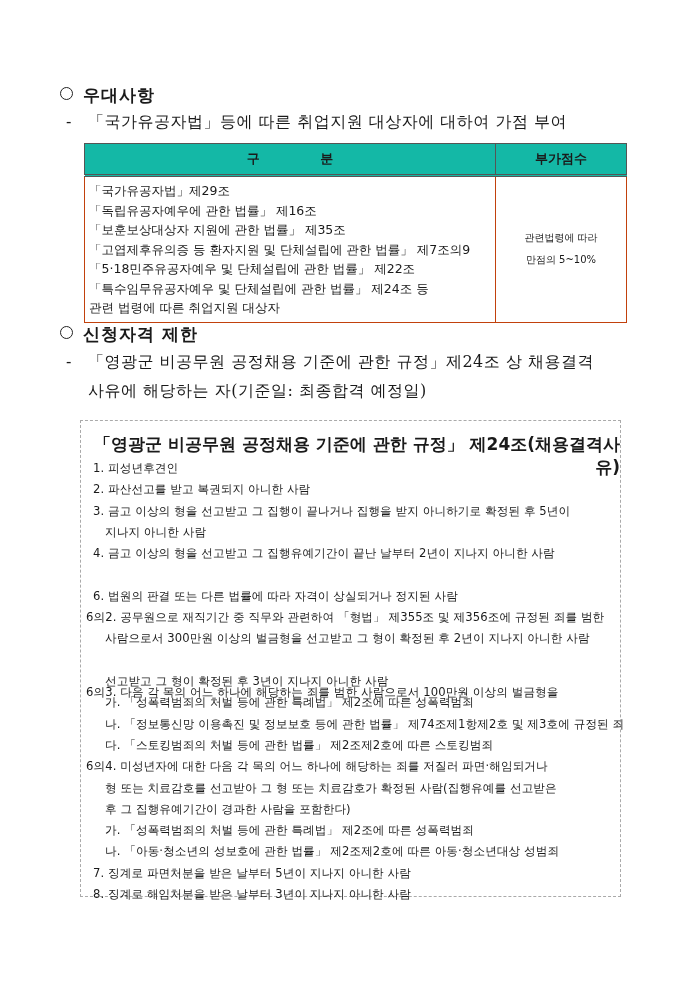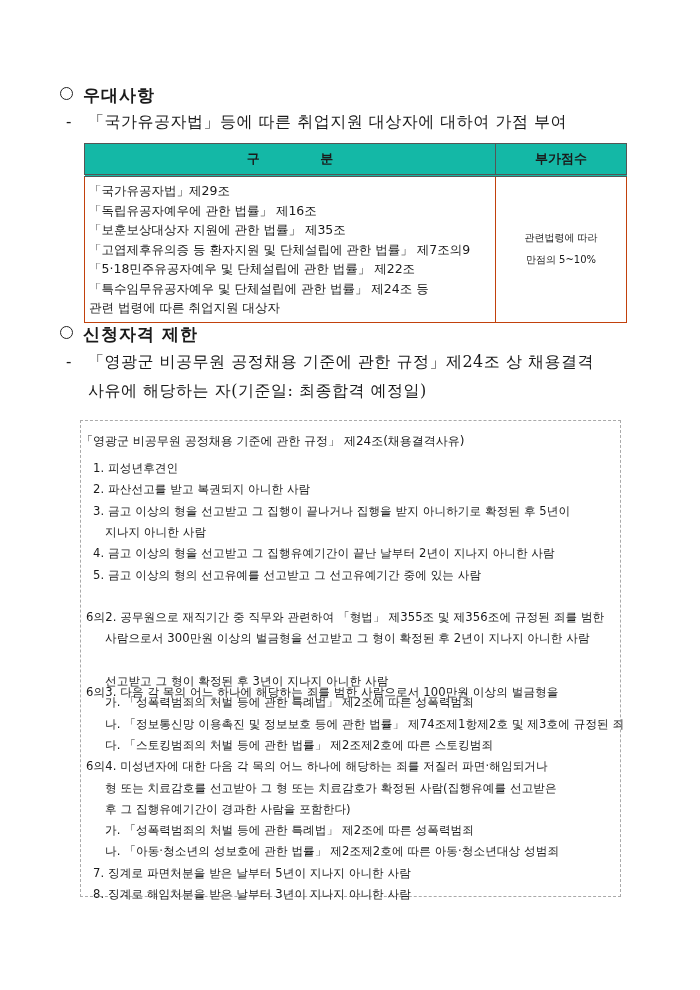--- a/index.html
+++ b/index.html
@@ -12,21 +12,21 @@
 
   table.bonus { position: absolute; left: 84px; top: 143px; width: 543px; border-collapse: collapse; font-size: 12.5px; }
   table.bonus th { background: #14b8a6; height: 28px; font-weight: bold; border: 1px solid #555; border-bottom: 3px double #555; font-size: 13px; }
   table.bonus td { border: 1px solid #c2410c; vertical-align: middle; }
   table.bonus td.laws { padding: 4px 4px; line-height: 19.5px; white-space: nowrap; }
   table.bonus td.score { text-align: center; line-height: 22px; font-size: 10px; }
   .col1 { width: 408px; }
   .th-spread { letter-spacing: 28px; margin-right: -28px; }
 
   .box { position: absolute; left: 80px; top: 420px; width: 541px; height: 477px; border: 1px dashed #aaa; box-sizing: border-box; }
-  .box-title { position: absolute; left: 0; right: 0; top: 12px; text-align: left; font-weight: normal; font-size: 12px; }
+  .box-title { position: absolute; left: 0; right: 0; top: 12px; text-align: right; font-weight: bold; font-size: 17px; }
   .item { position: absolute; left: 12px; font-size: 11.6px; white-space: nowrap; letter-spacing: 0.1px; }
   .item.ind1 { left: 24px; }
 </style>
 </head>
 <body>
 
 <div class="sec-head" style="top:84px;">
   <span class="bullet"></span><span>우대사항</span>
 </div>
 <div class="dash-line" style="top:112px;">
@@ -65,21 +65,21 @@
 </div>
 <div class="cont-line" style="top:381px;">사유에 해당하는 자(기준일: 최종합격 예정일)</div>
 
 <div class="box">
   <div class="box-title">「영광군 비공무원 공정채용 기준에 관한 규정」 제24조(채용결격사유)</div>
   <div class="item" style="top: 40px;">1. 피성년후견인</div>
   <div class="item" style="top: 61.3px;">2. 파산선고를 받고 복권되지 아니한 사람</div>
   <div class="item" style="top: 82.6px;">3. 금고 이상의 형을 선고받고 그 집행이 끝나거나 집행을 받지 아니하기로 확정된 후 5년이</div>
   <div class="item ind1" style="top: 103.9px;">지나지 아니한 사람</div>
   <div class="item" style="top: 125.2px;">4. 금고 이상의 형을 선고받고 그 집행유예기간이 끝난 날부터 2년이 지나지 아니한 사람</div>
-  <div class="item" style="top: 146.5px;">5. 금고 이상의 형의 선고유예를 선고받고 그 선고유예기간 중에 있는 사람</div>
+  <div class="item" style="top: 167.8px;">6. 법원의 판결 또는 다른 법률에 따라 자격이 상실되거나 정지된 사람</div>
   <div class="item" style="top: 189.1px; left: 5px;">6의2. 공무원으로 재직기간 중 직무와 관련하여 「형법」 제355조 및 제356조에 규정된 죄를 범한</div>
   <div class="item ind1" style="top: 210.4px;">사람으로서 300만원 이상의 벌금형을 선고받고 그 형이 확정된 후 2년이 지나지 아니한 사람</div>
   <div class="item" style="top: 231.7px; left: 5px; margin-top: 32px;">6의3. 다음 각 목의 어느 하나에 해당하는 죄를 범한 사람으로서 100만원 이상의 벌금형을</div>
   <div class="item ind1" style="top: 253px;">선고받고 그 형이 확정된 후 3년이 지나지 아니한 사람</div>
   <div class="item ind1" style="top: 274.3px;">가. 「성폭력범죄의 처벌 등에 관한 특례법」 제2조에 따른 성폭력범죄</div>
   <div class="item ind1" style="top: 295.6px;">나. 「정보통신망 이용촉진 및 정보보호 등에 관한 법률」 제74조제1항제2호 및 제3호에 규정된 죄</div>
   <div class="item ind1" style="top: 316.9px;">다. 「스토킹범죄의 처벌 등에 관한 법률」 제2조제2호에 따른 스토킹범죄</div>
   <div class="item" style="top: 338.2px; left: 5px;">6의4. 미성년자에 대한 다음 각 목의 어느 하나에 해당하는 죄를 저질러 파면·해임되거나</div>
   <div class="item ind1" style="top: 359.5px;">형 또는 치료감호를 선고받아 그 형 또는 치료감호가 확정된 사람(집행유예를 선고받은</div>
   <div class="item ind1" style="top: 380.8px;">후 그 집행유예기간이 경과한 사람을 포함한다)</div>

